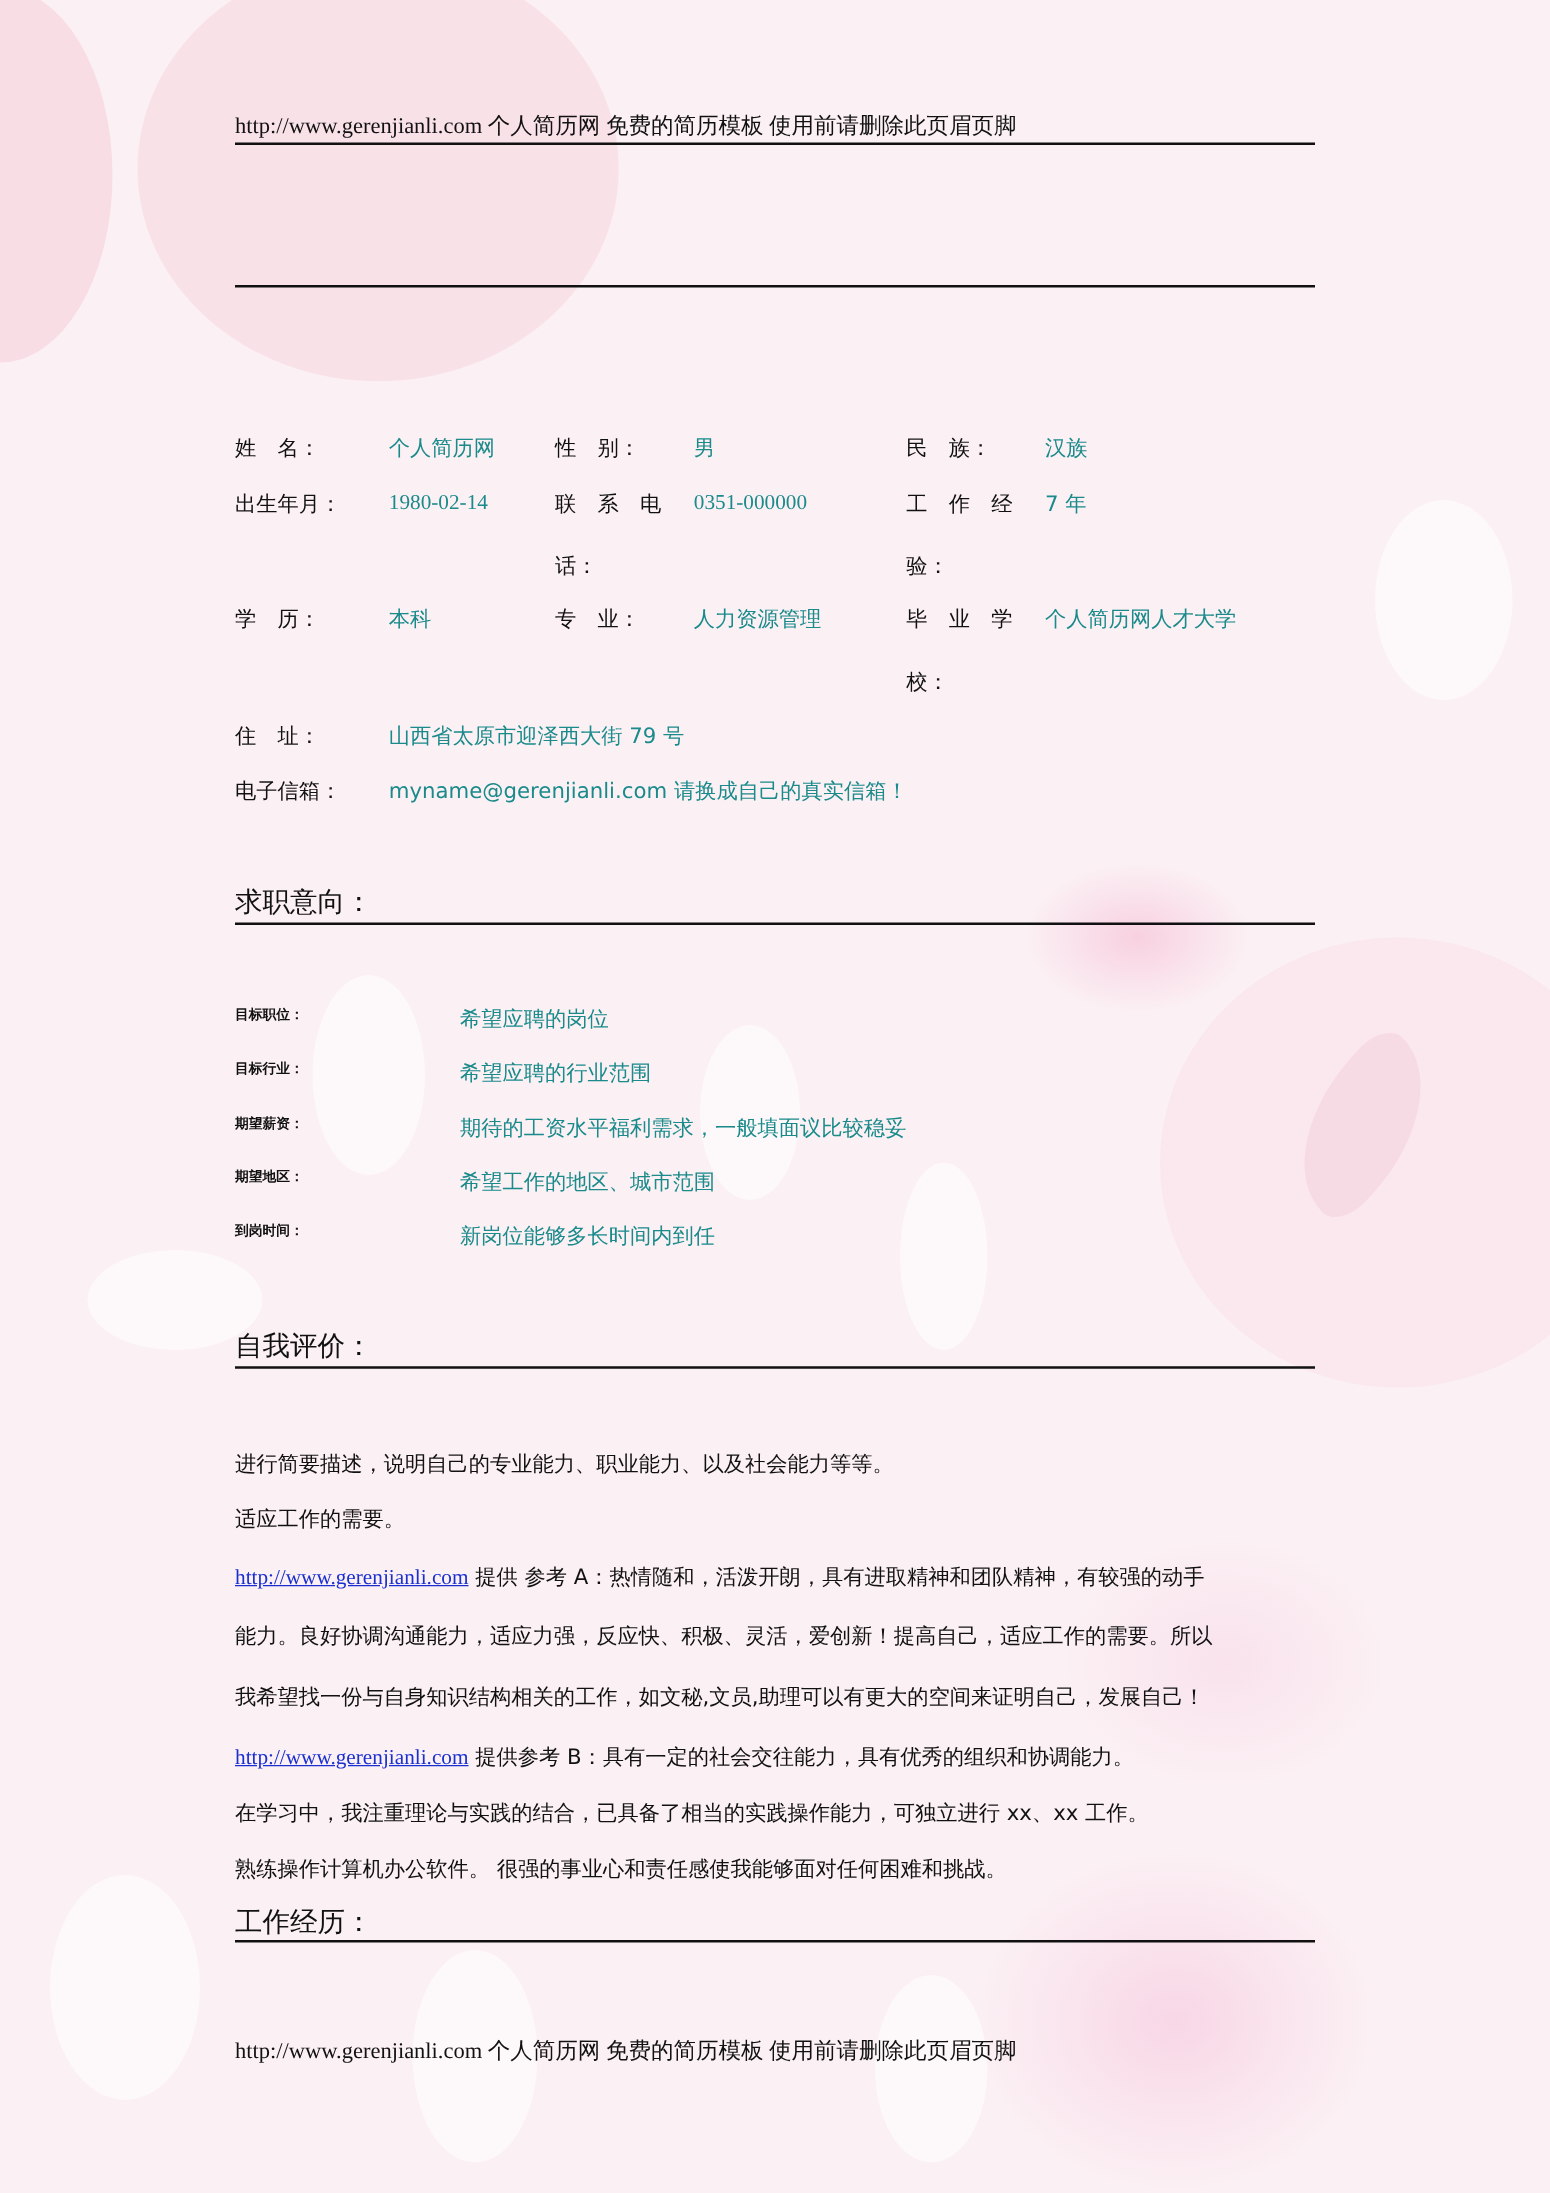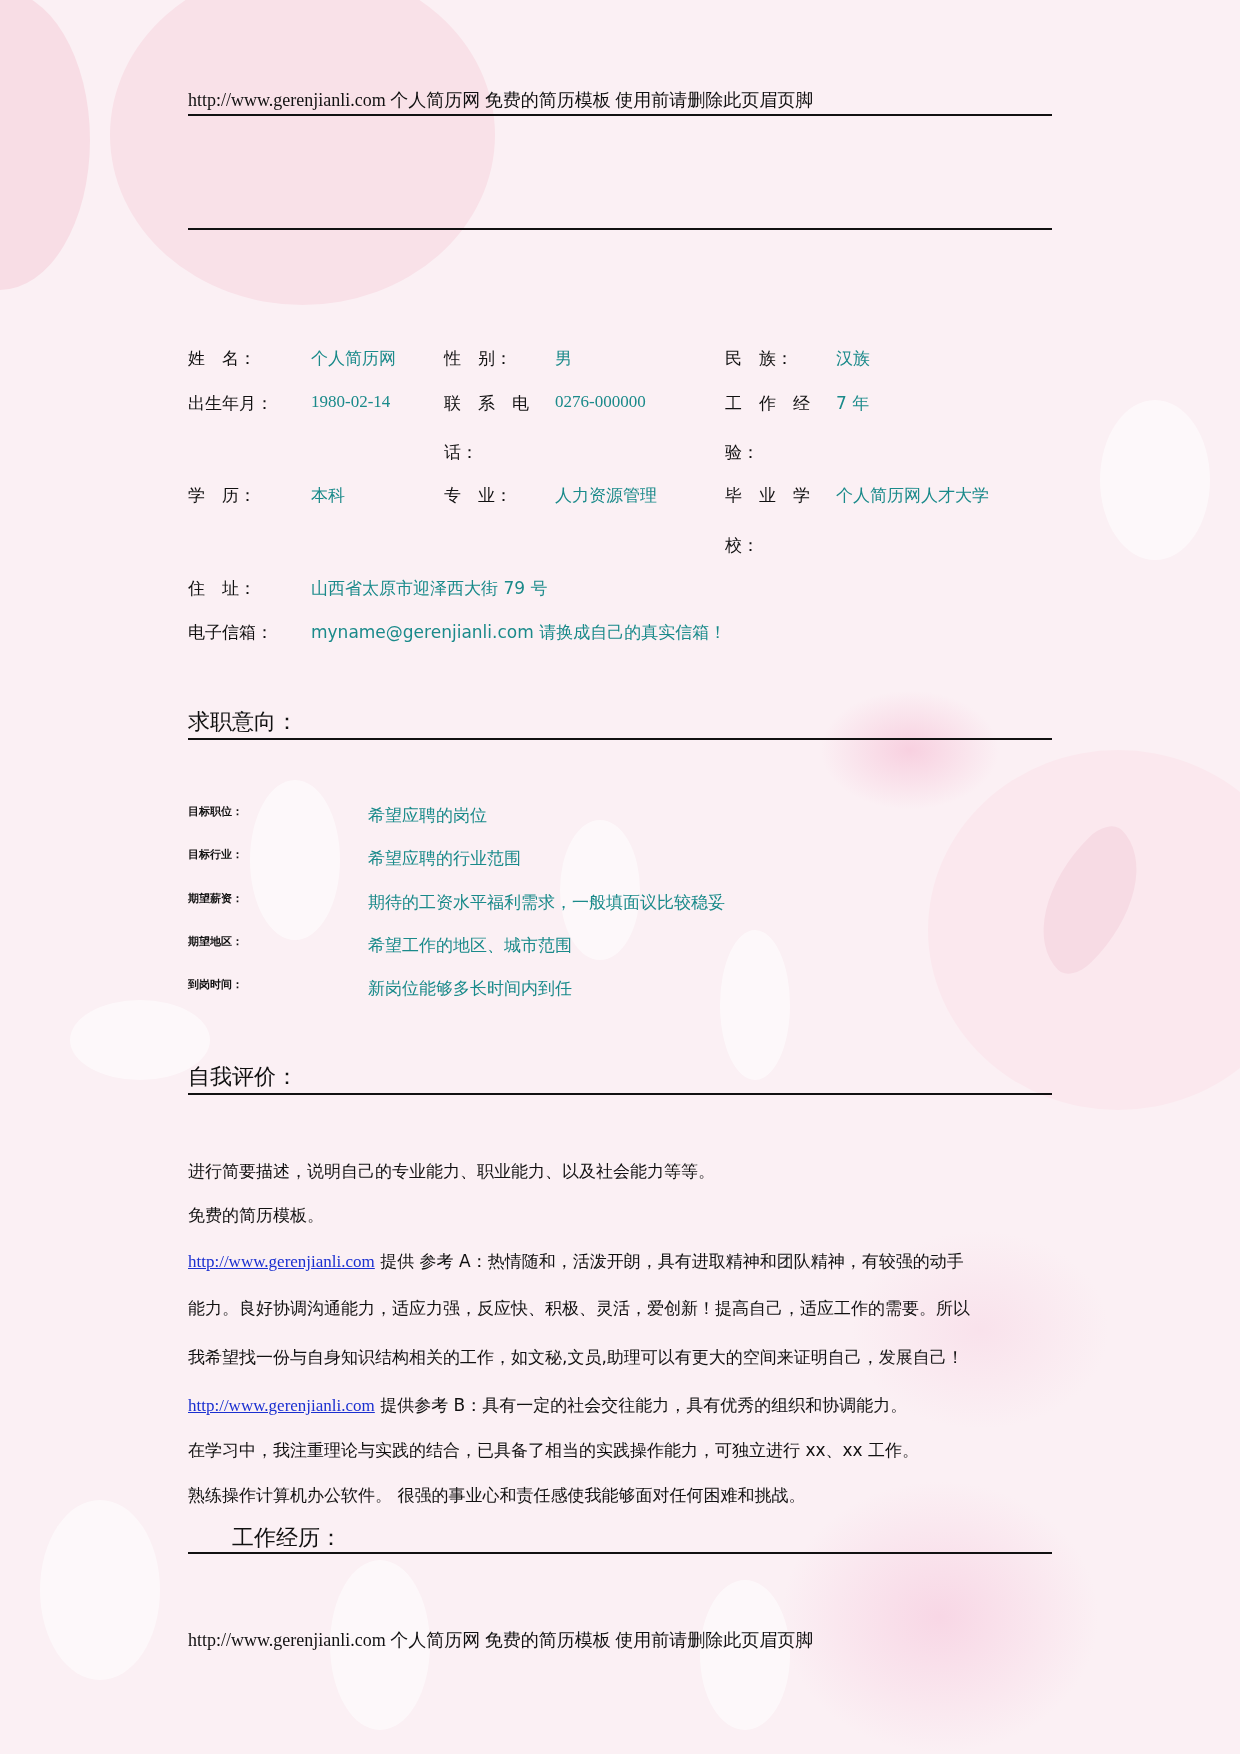--- a/index.html
+++ b/index.html
@@ -58,21 +58,21 @@
     <span class="abs val" style="left:311px; top:347px;">个人简历网</span>
     <span class="abs lbl" style="left:444px; top:347px;">性　别：</span>
     <span class="abs val" style="left:555px; top:347px;">男</span>
     <span class="abs lbl" style="left:725px; top:347px;">民　族：</span>
     <span class="abs val" style="left:836px; top:347px;">汉族</span>
 
     <span class="abs lbl" style="left:188px; top:392px;">出生年月：</span>
     <span class="abs val serif" style="left:311px; top:392px;">1980-02-14</span>
     <span class="abs lbl" style="left:444px; top:392px;">联　系　电</span>
     <span class="abs lbl" style="left:444px; top:441px;">话：</span>
-    <span class="abs val serif" style="left:555px; top:392px;">0276-000000</span>
+    <span class="abs val serif" style="left:555px; top:392px;">0351-000000</span>
     <span class="abs lbl" style="left:725px; top:392px;">工　作　经</span>
     <span class="abs lbl" style="left:725px; top:441px;">验：</span>
     <span class="abs val" style="left:836px; top:392px;">7 年</span>
 
     <span class="abs lbl" style="left:188px; top:484px;">学　历：</span>
     <span class="abs val" style="left:311px; top:484px;">本科</span>
     <span class="abs lbl" style="left:444px; top:484px;">专　业：</span>
     <span class="abs val" style="left:555px; top:484px;">人力资源管理</span>
     <span class="abs lbl" style="left:725px; top:484px;">毕　业　学</span>
     <span class="abs lbl" style="left:725px; top:534px;">校：</span>
@@ -99,30 +99,30 @@
     <span class="abs val" style="left:368px; top:934px;">希望工作的地区、城市范围</span>
     <span class="abs jlbl" style="left:188px; top:977px;">到岗时间：</span>
     <span class="abs val" style="left:368px; top:977px;">新岗位能够多长时间内到任</span>
   </div>
 
   <div class="abs sec" style="left:188px; top:1062px;">自我评价：</div>
   <div class="hline" style="top:1093px;"></div>
 
   <div>
     <div class="abs para" style="left:188px; top:1160px;">进行简要描述，说明自己的专业能力、职业能力、以及社会能力等等。</div>
-    <div class="abs para" style="left:188px; top:1204px;">免费的简历模板。</div>
+    <div class="abs para" style="left:188px; top:1204px;">适应工作的需要。</div>
     <div class="abs para" style="left:188px; top:1250px;">
       <a class="link">http://www.gerenjianli.com</a><span> 提供 参考 A：热情随和，活泼开朗，具有进取精神和团队精神，有较强的动手</span>
     </div>
     <div class="abs para" style="left:188px; top:1297px;">能力。良好协调沟通能力，适应力强，反应快、积极、灵活，爱创新！提高自己，适应工作的需要。所以</div>
     <div class="abs para" style="left:188px; top:1346px;">我希望找一份与自身知识结构相关的工作，如文秘,文员,助理可以有更大的空间来证明自己，发展自己！</div>
     <div class="abs para" style="left:188px; top:1394px;">
       <a class="link">http://www.gerenjianli.com</a><span> 提供参考 B：具有一定的社会交往能力，具有优秀的组织和协调能力。</span>
     </div>
     <div class="abs para" style="left:188px; top:1439px;">在学习中，我注重理论与实践的结合，已具备了相当的实践操作能力，可独立进行 xx、xx 工作。</div>
     <div class="abs para" style="left:188px; top:1484px;">熟练操作计算机办公软件。 很强的事业心和责任感使我能够面对任何困难和挑战。</div>
   </div>
 
-  <div class="abs sec" style="left:188px; top:1523px;margin-left:44px;">工作经历：</div>
+  <div class="abs sec" style="left:188px; top:1523px;">工作经历：</div>
   <div class="hline" style="top:1552px;"></div>
 
   <div class="abs hdr serif" style="left:188px; top:1628px;">http://www.gerenjianli.com 个人简历网 免费的简历模板 使用前请删除此页眉页脚</div>
 </div>
 
 </body></html>

